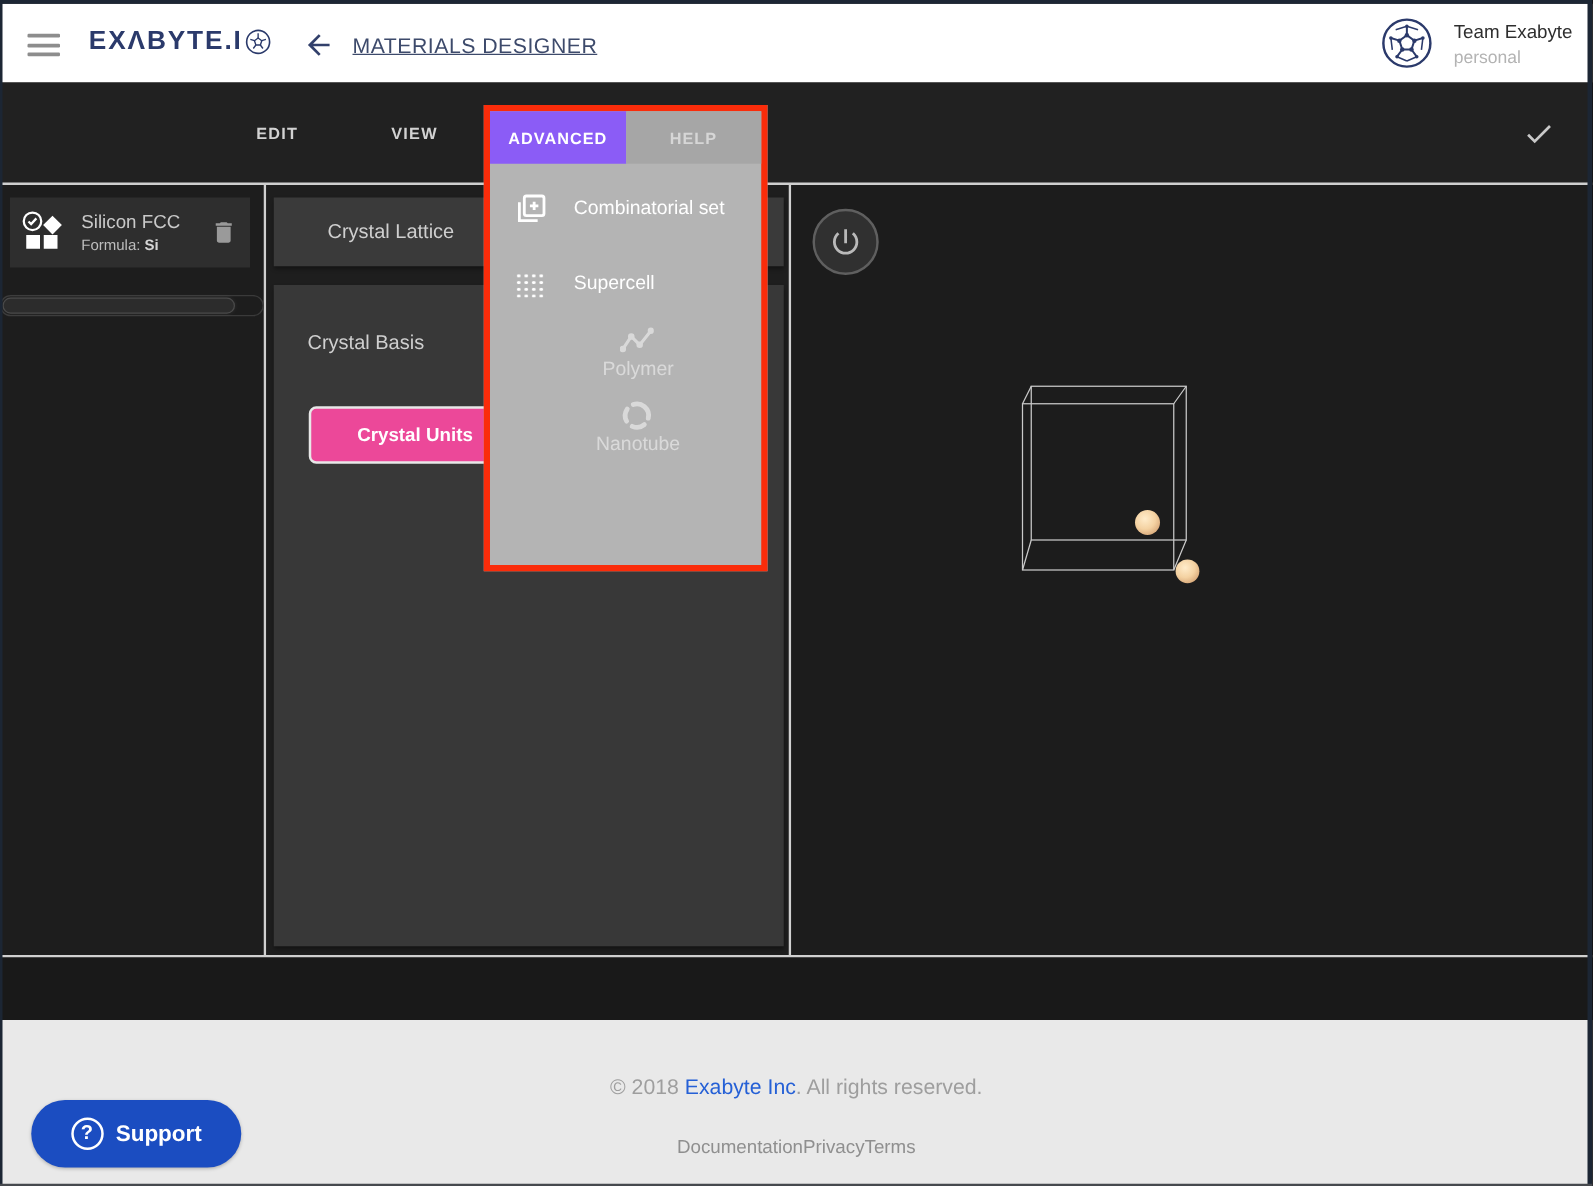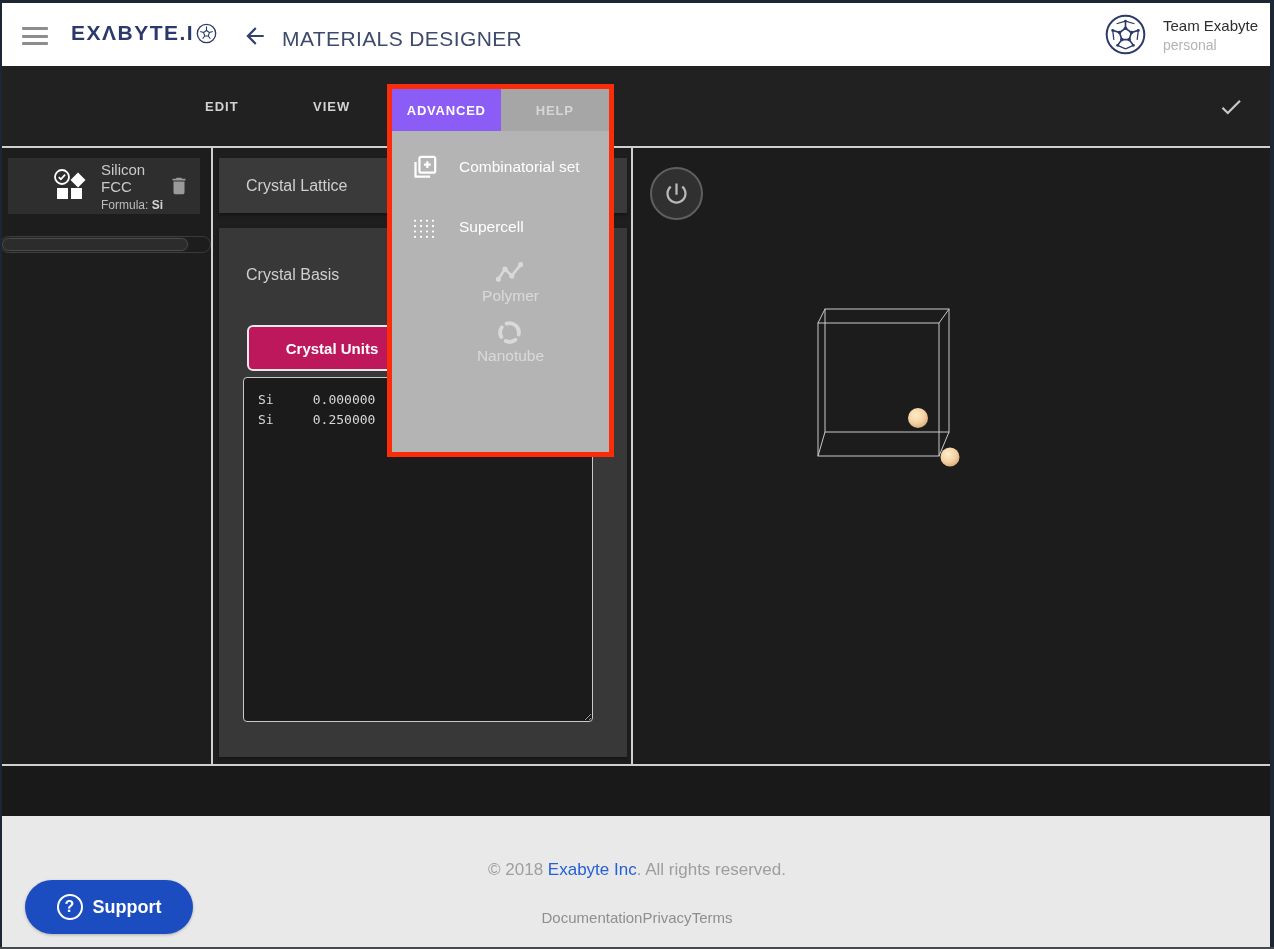--- a/index.html
+++ b/index.html
@@ -14,55 +14,55 @@
   .edge-bottom{position:absolute;left:0;right:0;bottom:0;height:2px;background:#46494e;z-index:60;}
 
   
   .header{position:absolute;top:3px;left:0;width:100%;height:63px;background:#ffffff;}
   .hamburger{position:absolute;left:22px;top:24px;width:26px;height:18px;display:flex;flex-direction:column;justify-content:space-between;cursor:pointer;}
   .hamburger span{display:block;height:3px;background:#8d8d8d;border-radius:1px;}
   .logo{position:absolute;left:71px;top:18px;display:flex;align-items:center;cursor:pointer;}
   .logo-text{font-size:21px;font-weight:bold;letter-spacing:1.5px;color:#2b3a6b;}
   .logo svg{margin-left:2px;}
   .back-arrow{position:absolute;left:242px;top:20px;width:26px;height:26px;cursor:pointer;}
-  .app-title{position:absolute;left:282px;top:24px;font-size:21px;letter-spacing:0.4px;color:#3d4a6b;}
+  .app-title{position:absolute;left:282px;top:24px;font-size:17px;letter-spacing:0.4px;color:#3d4a6b;text-decoration:underline;}
   .user-block{position:absolute;right:16px;top:10px;display:flex;align-items:center;cursor:pointer;}
   .avatar{width:43px;height:43px;margin-right:16px;}
   .user-name{font-size:15px;color:#2e2e2e;}
   .user-role{font-size:14px;color:#b3b3b3;margin-top:3px;}
 
   
   .menubar{position:absolute;top:66px;left:0;width:100%;height:82px;background:#212121;border-bottom:2px solid #cfcfcf;}
   .menu-tab{position:absolute;top:0;height:80px;display:flex;align-items:center;font-size:13px;font-weight:600;letter-spacing:1px;color:#d2d2d2;cursor:pointer;}
   .tab-io{left:40px;} .tab-edit{left:205px;} .tab-view{left:313px;}
   .menubar-check{position:absolute;right:30px;top:28px;width:26px;height:26px;cursor:pointer;}
 
   
   .content{position:absolute;top:148px;left:0;width:100%;height:618px;display:flex;border-bottom:2px solid #d0d0d0;background:#1c1c1c;}
   .sidebar{width:213px;background:#1d1d1d;border-right:2px solid #d0d0d0;position:relative;}
   .editor{width:420px;background:#1e1e1e;border-right:2px solid #d0d0d0;position:relative;}
   .viewer{flex:1;background:#1c1c1c;position:relative;}
 
   
-  .material-card{position:absolute;left:8px;top:10px;width:192px;height:56px;background:#2e2e2e;display:flex;align-items:center;cursor:pointer;padding-left:36px;}
+  .material-card{position:absolute;left:8px;top:10px;width:192px;height:56px;background:#2e2e2e;display:flex;align-items:center;cursor:pointer;}
   .material-icon{width:36px;height:36px;margin-left:9px;flex:none;}
   .material-text{margin-left:12px;flex:1;min-width:0;}
   .material-name{font-size:15px;color:#c9c9c9;}
   .material-formula{font-size:12px;color:#bdbdbd;margin-top:3px;}
   .material-formula b{color:#d6d6d6;}
   .trash-btn{width:22px;height:24px;margin-right:10px;flex:none;cursor:pointer;}
   .scroll-pill{position:absolute;left:0;top:88px;width:211px;height:17px;border:1px solid #3a3a3a;border-radius:9px;cursor:pointer;}
   .scroll-pill .fill{position:absolute;left:1px;top:1px;width:186px;height:13px;background:#2c2c2c;border:1px solid #4a4a4a;border-radius:8px;box-shadow:0 0 4px rgba(255,255,255,0.08);}
 
   
   .lattice-card{position:absolute;left:6px;top:10px;width:408px;height:55px;background:#3a3a3a;display:flex;align-items:center;cursor:pointer;box-shadow:0 2px 3px rgba(0,0,0,0.35);}
-  .lattice-card .card-title{margin-left:27px;font-size:16px;color:#cfcfcf;}
+  .lattice-card .card-title{margin-left:43px;font-size:16px;color:#cfcfcf;}
   .basis-card{position:absolute;left:6px;top:80px;width:408px;height:529px;background:#383838;box-shadow:0 2px 3px rgba(0,0,0,0.35);}
   .basis-title{position:absolute;left:27px;top:38px;font-size:16px;color:#cfcfcf;}
-  .units-btn{position:absolute;left:28px;top:97px;width:170px;height:46px;background:#be185d;border:2px solid #e8e8e8;border-radius:6px;color:#ffffff;font-weight:bold;font-size:15px;display:flex;align-items:center;justify-content:center;cursor:pointer;}
+  .units-btn{position:absolute;left:28px;top:97px;width:170px;height:46px;background:#ec4899;border:2px solid #e8e8e8;border-radius:6px;color:#ffffff;font-weight:bold;font-size:15px;display:flex;align-items:center;justify-content:center;cursor:pointer;}
   .basis-textarea{position:absolute;left:24px;top:149px;width:350px;height:345px;background:#1b1b1b;border:1px solid #c9c9c9;border-radius:4px;color:#d8d8d8;font-family:"DejaVu Sans Mono", monospace;font-size:13px;line-height:20px;padding:12px 14px;resize:both;outline:none;}
 
   
   .power-btn{position:absolute;left:17px;top:19px;width:53px;height:53px;border-radius:50%;border:2px solid #5f5f5f;background:#303030;display:flex;align-items:center;justify-content:center;cursor:pointer;}
   .scene{position:absolute;left:173px;top:152px;cursor:grab;}
 
   
   .adv-overlay{position:absolute;left:387px;top:84px;width:227px;height:373px;border:5px solid #fa2c0a;background:#b4b4b4;z-index:40;}
   .adv-tabs{display:flex;height:42px;}
   .adv-tab{width:50%;display:flex;align-items:center;justify-content:center;font-size:13px;font-weight:600;letter-spacing:0.8px;cursor:pointer;}
@@ -174,22 +174,20 @@
         </div>
     </div>
 
     <div class="editor">
       <div class="lattice-card">
         <div class="card-title">Crystal Lattice</div>
       </div>
       <div class="basis-card">
         <div class="basis-title">Crystal Basis</div>
         <div class="units-btn">Crystal Units</div>
-        <textarea class="basis-textarea" spellcheck="false" style="">Si     0.000000
-Si     0.250000</textarea>
       </div>
     </div>
 
     <div class="viewer">
       <div class="power-btn">
         <svg width="27" height="27" viewBox="0 0 24 24" fill="#b9b9b9">
           <path d="M13 3h-2v10h2V3zm4.83 2.17l-1.42 1.42C17.99 7.86 19 9.81 19 12c0 3.87-3.13 7-7 7s-7-3.13-7-7c0-2.19 1.01-4.14 2.58-5.41L6.17 5.17C4.23 6.82 3 9.26 3 12c0 4.97 4.03 9 9 9s9-4.03 9-9c0-2.74-1.23-5.18-3.17-6.83z"></path>
         </svg>
       </div>
       <svg class="scene" width="170" height="175" viewBox="0 0 170 175">

